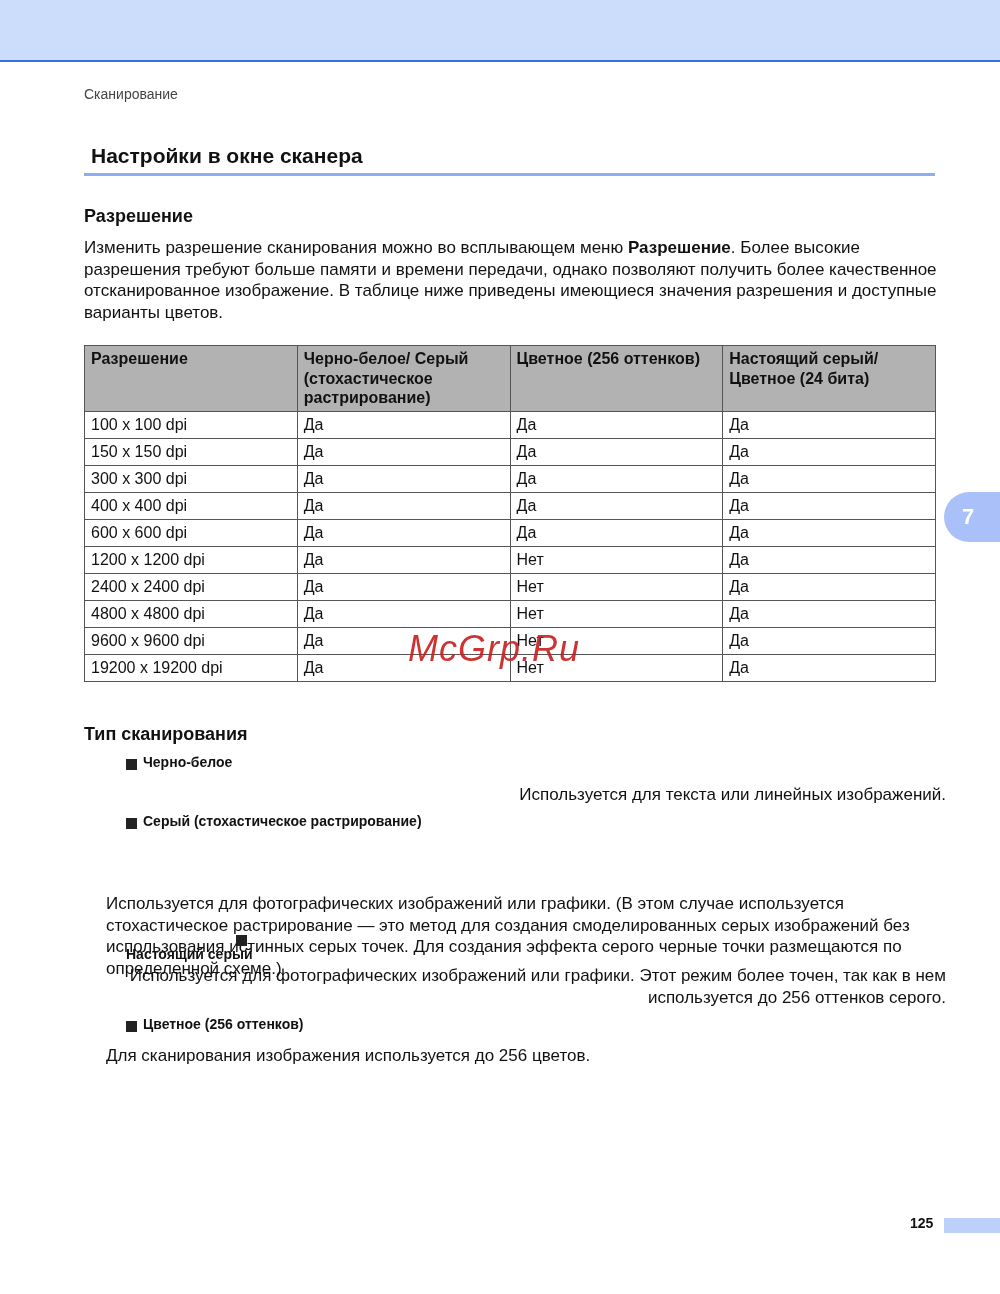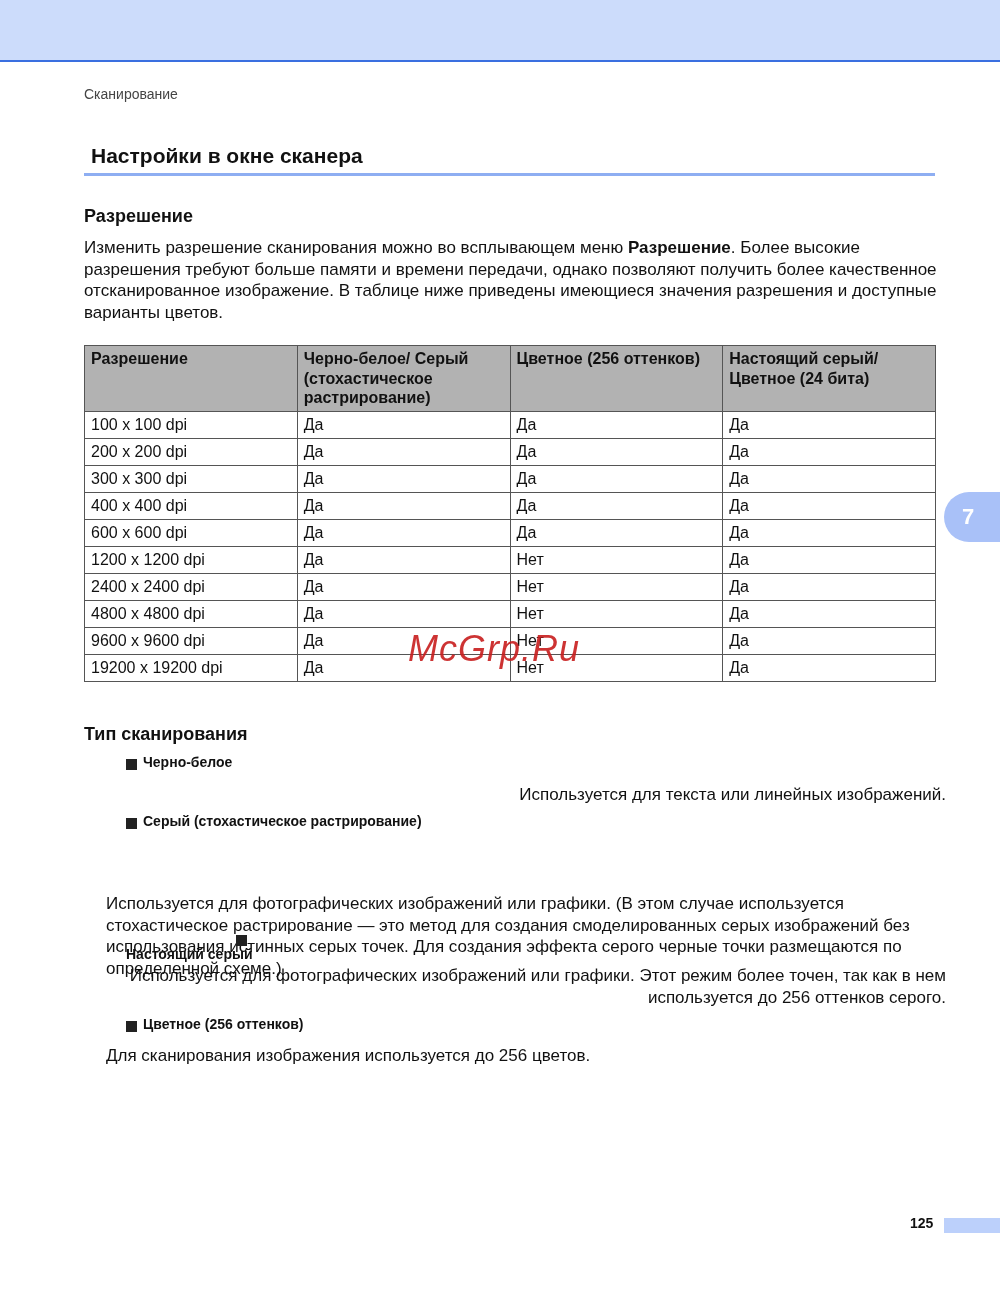--- a/index.html
+++ b/index.html
@@ -50,21 +50,21 @@
     </tr>
   </thead>
   <tbody>
     <tr>
         <td>100 x 100 dpi</td>
         <td>Да</td>
         <td>Да</td>
         <td>Да</td>
       </tr>
     <tr>
-        <td>200 x 200 dpi</td>
+        <td>150 x 150 dpi</td>
         <td>Да</td>
         <td>Да</td>
         <td>Да</td>
       </tr>
     <tr>
         <td>300 x 300 dpi</td>
         <td>Да</td>
         <td>Да</td>
         <td>Да</td>
       </tr>

